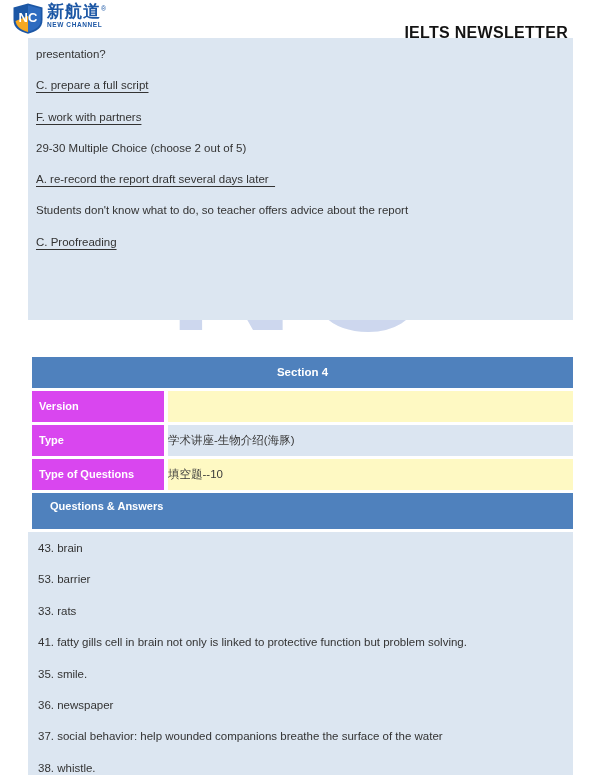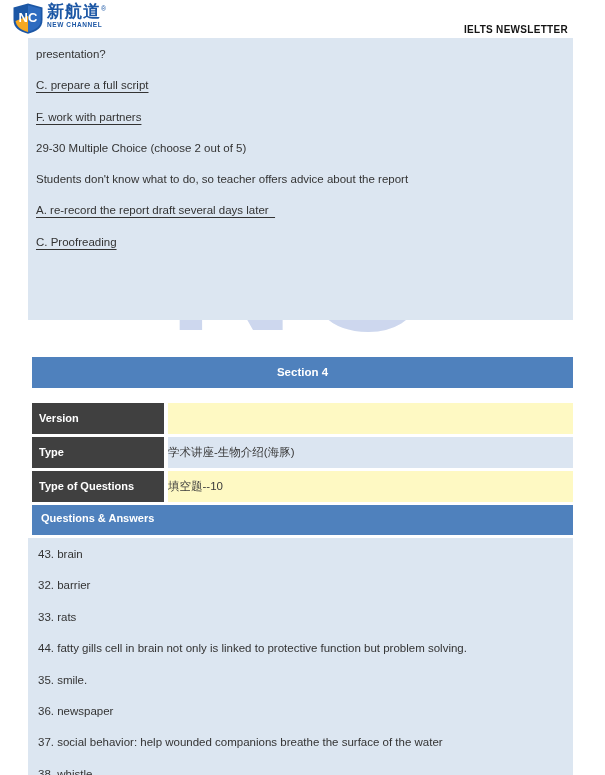--- a/index.html
+++ b/index.html
@@ -6,45 +6,45 @@
   html,body { width:605px; height:775px; background:#ffffff; overflow:hidden; }
   body { font-family:"Liberation Sans", sans-serif; position:relative; }
 
   
   .logo { position:absolute; left:12px; top:3px; display:flex; align-items:flex-start; z-index:2; }
   .shield { width:32px; height:31px; display:block; }
   .brand-txt { margin-left:3px; line-height:1; }
   .brand-cn { font-size:17px; font-weight:bold; color:#1c57a5; letter-spacing:1px;font-family:Liberation Serif, serif; }
   .brand-reg { font-size:7px; color:#1c57a5; vertical-align:super; }
   .brand-en { font-size:6.5px; font-weight:bold; color:#1c57a5; letter-spacing:0.6px; margin-top:2px; }
-  .news-title { position:absolute; top:24px; right:37px; font-size:10px; font-weight:bold;
+  .news-title { position:absolute; top:24px; right:37px; font-size:16px; font-weight:bold;
                 color:#141414; letter-spacing:0.3px; z-index:2; }
 
   
   .watermark { position:absolute; left:168px; top:182px; font-size:175px; font-weight:800;
                color:#cdd7ee; letter-spacing:6px; line-height:1; z-index:0; }
 
   
   .content-block { position:absolute; left:28px; top:38px; width:545px; height:282px;
                    background:#dce6f1; z-index:1; padding:1px 12px 0 8px; }
   .cline { height:31.3px; line-height:31.3px; font-size:11.5px; color:#333333; white-space:pre; }
   .u { text-decoration:underline; text-decoration-thickness:1px; text-underline-offset:3px; }
 
   
   .section-table { position:absolute; left:28px; top:357px; width:545px; z-index:1; }
-  .thead { height:31px; line-height:31px; margin-left:4px; margin-bottom:15px;
+  .thead { height:31px; line-height:31px; margin-left:4px; margin-bottom:3px;
            background:#4f81bd; color:#ffffff; font-size:11.5px; font-weight:bold; text-align:center; }
   .trow  { display:flex; margin-left:4px; margin-bottom:3px; height:31px; }
-  .tlabel { width:132px; margin-right:4px; background:#404040; color:#ffffff;
+  .tlabel { width:132px; margin-right:4px; background:#d946ef; color:#ffffff;
             font-size:11px; font-weight:bold; line-height:31px; padding-left:7px; }
   .tvalue { flex:1; font-size:11.5px; color:#3b3b3b; line-height:31px; white-space:pre; }
   .band-m { background:#fef9c3; }
   .band-l { background:#dbe5f1; }
-  .qa-head { height:30px; line-height:26px; margin-left:4px; margin-bottom:3px;
-             background:#4f81bd; color:#ffffff; font-size:11px; font-weight:bold; padding-left:9px; }
+  .qa-head { height:36px; line-height:26px; margin-left:4px; margin-bottom:3px;
+             background:#4f81bd; color:#ffffff; font-size:11px; font-weight:bold; padding-left:18px; }
   .answers { background:#dce6f1; height:250px; padding:1px 10px 0 10px; }
   .aline { height:31.4px; line-height:31.4px; font-size:11.5px; color:#333333; white-space:pre; }
 </style>
 </head>
 <body>
 
 <div class="watermark">NC</div>
 
 <div class="logo">
   <svg class="shield" viewBox="0 0 32 31">
@@ -60,22 +60,22 @@
     <div class="brand-en">NEW CHANNEL</div>
   </div>
 </div>
 <div class="news-title">IELTS NEWSLETTER</div>
 
 <div class="content-block">
   <div class="cline">presentation?</div>
   <div class="cline u">C. prepare a full script</div>
   <div class="cline u">F. work with partners</div>
   <div class="cline">29-30 Multiple Choice (choose 2 out of 5)</div>
+  <div class="cline u">A. re-record the report draft several days later  </div>
   <div class="cline">Students don't know what to do, so teacher offers advice about the report</div>
-  <div class="cline u">A. re-record the report draft several days later  </div>
   <div class="cline u">C. Proofreading</div>
 </div>
 
 <div class="section-table">
   <div class="thead">Section 4</div>
 
   <div class="trow">
     <div class="tlabel">Version</div>
     <div class="tvalue band-m"></div>
   </div>
@@ -87,21 +87,21 @@
 
   <div class="trow">
     <div class="tlabel">Type of Questions</div>
     <div class="tvalue band-m">填空题--10</div>
   </div>
 
   <div class="qa-head">Questions &amp; Answers</div>
 
   <div class="answers">
     <div class="aline">43. brain</div>
-    <div class="aline">32. barrier</div>
+    <div class="aline">53. barrier</div>
     <div class="aline">33. rats</div>
-    <div class="aline">44. fatty gills cell in brain not only is linked to protective function but problem solving.</div>
+    <div class="aline">41. fatty gills cell in brain not only is linked to protective function but problem solving.</div>
     <div class="aline">35. smile.</div>
     <div class="aline">36. newspaper</div>
     <div class="aline">37. social behavior: help wounded companions breathe the surface of the water</div>
     <div class="aline">38. whistle.</div>
   </div>
 </div>
 
 </body></html>

